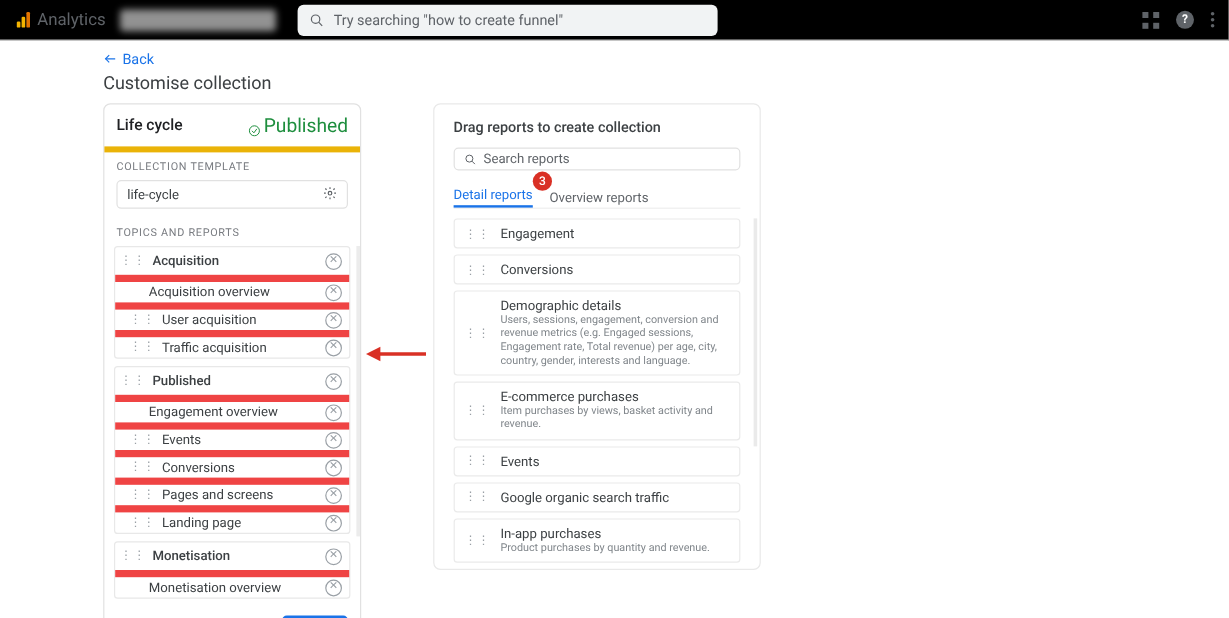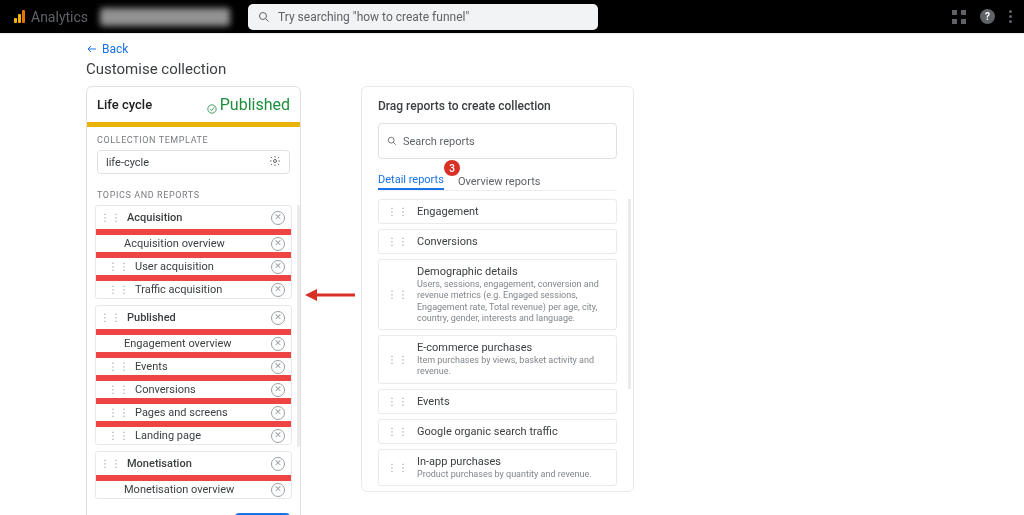--- a/index.html
+++ b/index.html
@@ -124,21 +124,21 @@
   .arrow { width:60px; display:flex; align-items:center; justify-content:center; margin-top:200px;}
   .arrow svg { display:block;}
 
   
   .rcard {
     width:273px; border:1px solid #e9e9e9; border-radius:6px; padding:12px 16px 0;
     position:relative;
   }
   .rtitle { font-size:12px; font-weight:500; color:#3c4043; margin-bottom:10px;}
   .rsearch {
-    border:1px solid #e1e1e1; border-radius:4px; height:36px;
+    border:1px solid #e1e1e1; border-radius:4px; height:19px;
     display:flex; align-items:center; padding:0 8px; color:#5f6368;
     font-size:11px; margin-bottom:10px;
   }
   .rsearch svg{margin-right:6px}
   .tabs { display:flex; align-items:flex-end; gap:14px; border-bottom:1px solid #eee; margin-bottom:8px; position:relative;}
   .tab { font-size:11px; color:#5f6368; padding:4px 0 2px; }
   .tab.active { color:#1a73e8; border-bottom:2px solid #1a73e8; }
   .anno-abs { position:absolute; left:66px; top:-9px; width:16px;height:16px;border-radius:50%;background:#d93025;color:#fff;display:flex;align-items:center;justify-content:center;font-size:10px;font-weight:500;}
 
   .rlist { position:relative; }

